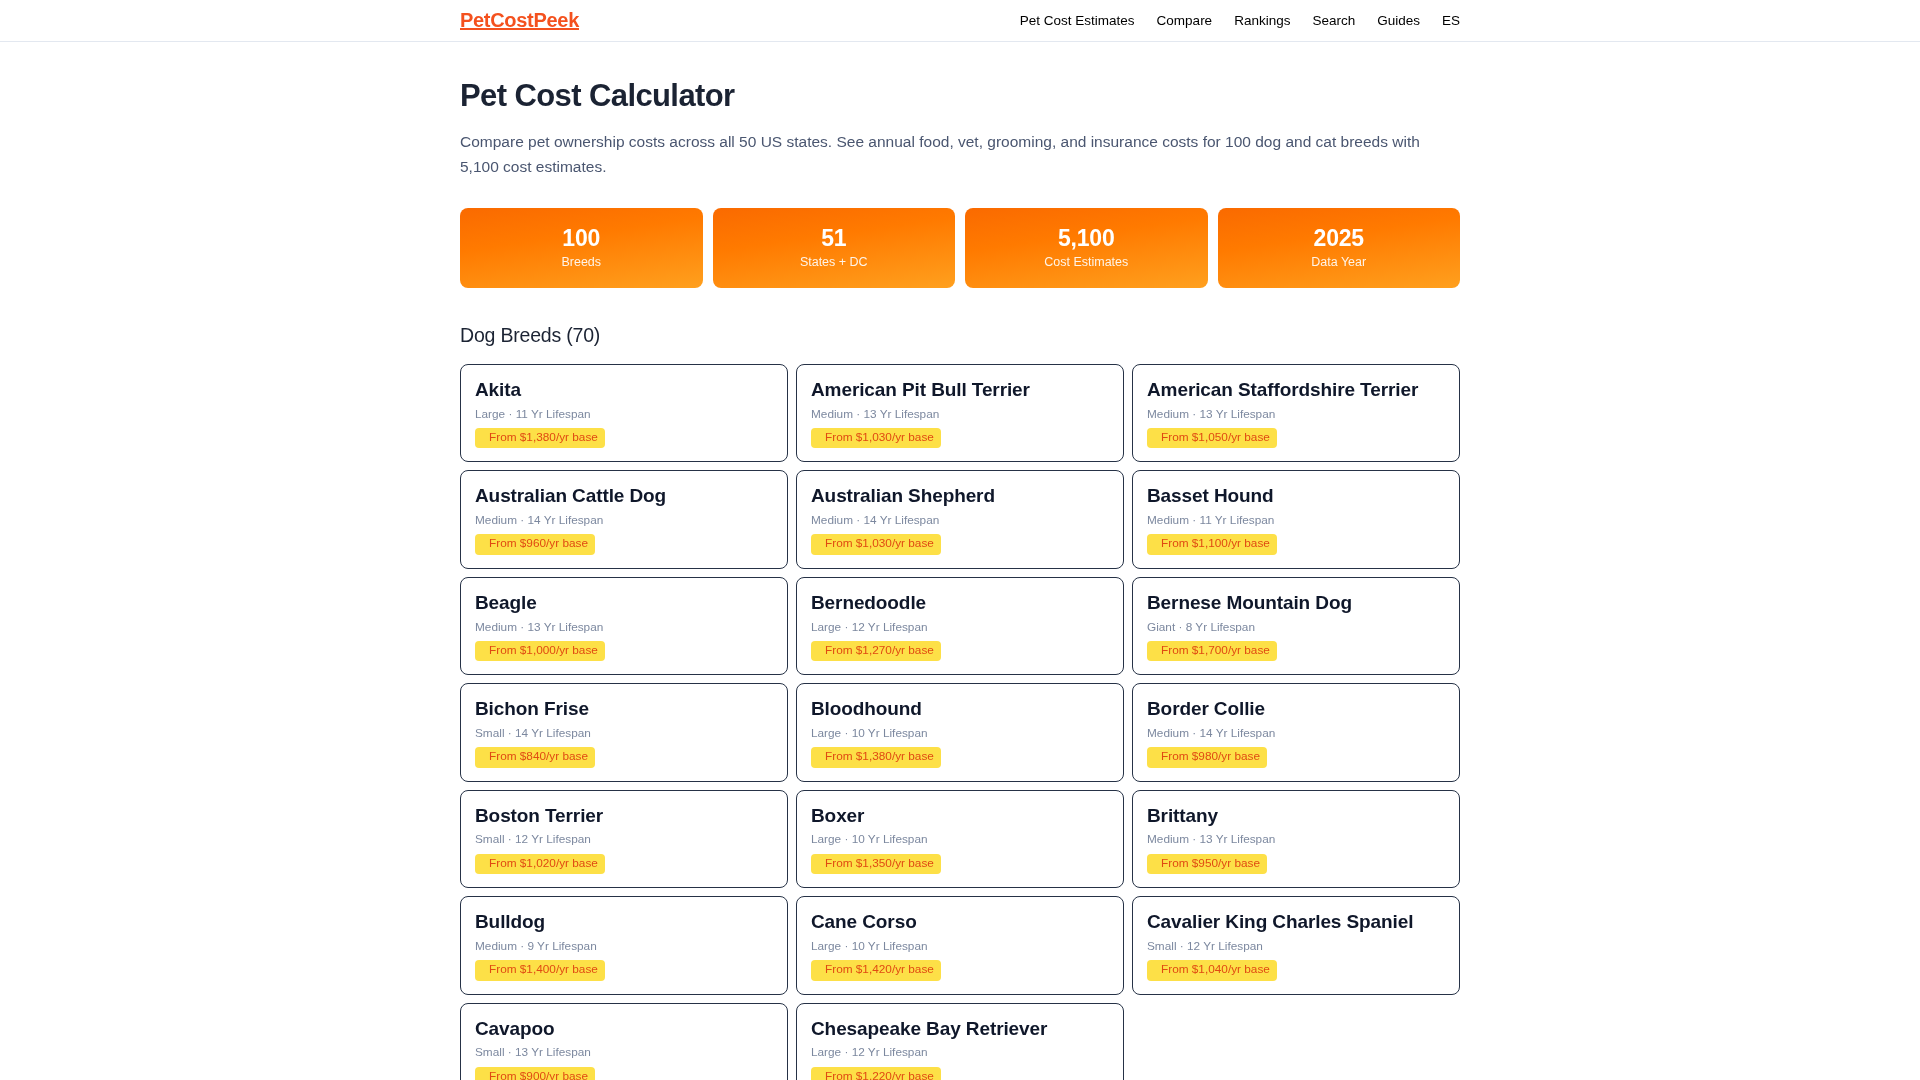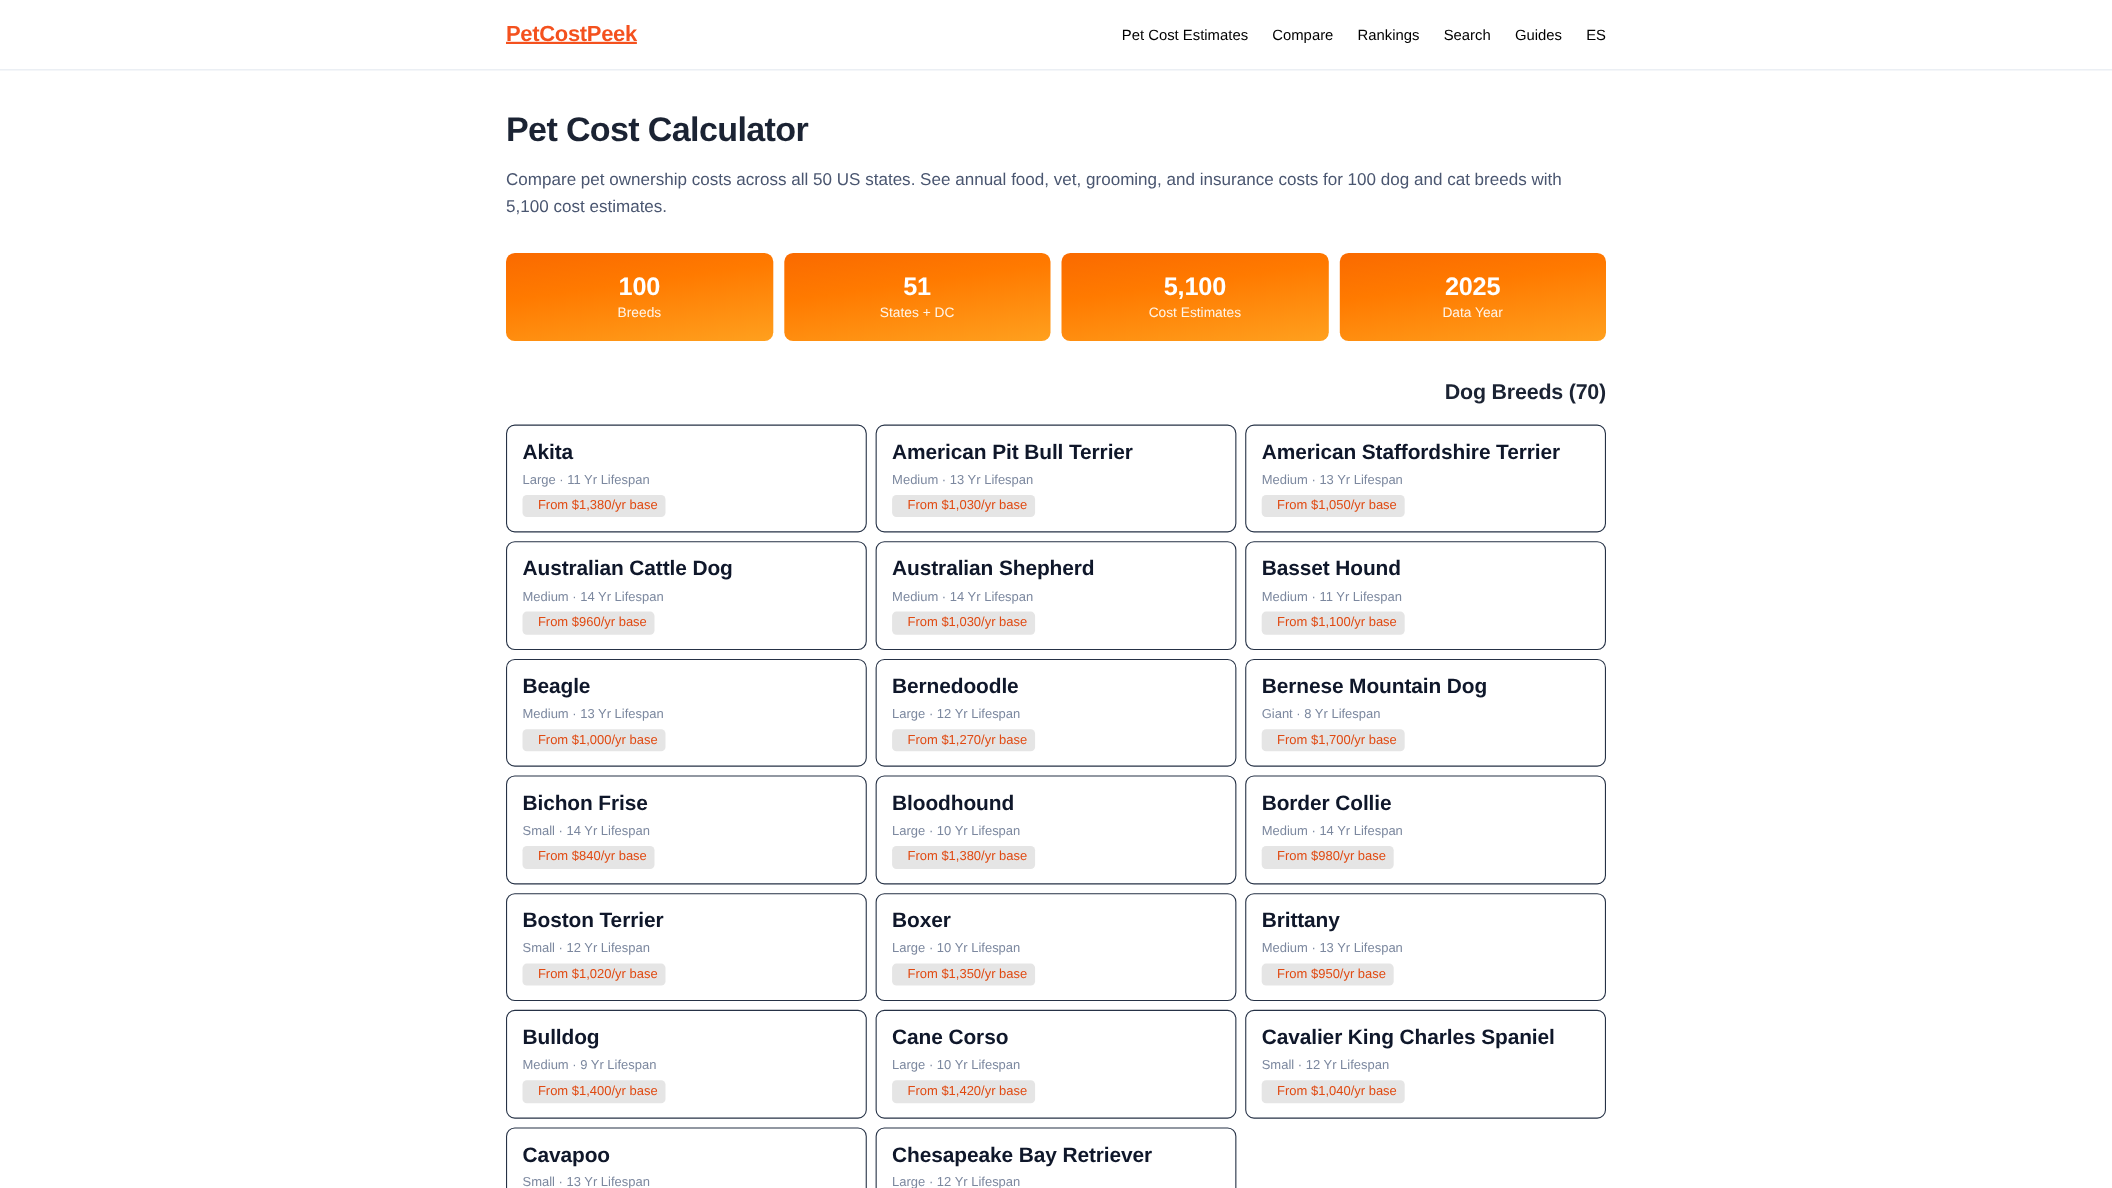--- a/index.html
+++ b/index.html
@@ -14,21 +14,21 @@
   body {
     font-family: "Liberation Sans", sans-serif;
     background: #ffffff;
     color: #1e2a3b;
     -webkit-font-smoothing: antialiased;
   }
 
   
   .site-header {
     width: 100%;
-    height: 64px;
+    height: 42px;
     background: #ffffff;
     border-bottom: 1px solid #e3e8f0;
     display: flex;
     align-items: flex-end;
     position: relative;
   }
 
   .header-inner {
     width: 1000px;
     margin: 0 auto;
@@ -113,24 +113,23 @@
     margin-top: 4px;
     font-size: 12.5px;
     color: #fff4e8;
     line-height: 1.1;
   }
 
   
   .section-title {
     margin-top: 36px;
     font-size: 19.5px;
-    font-weight: bold;
+    font-weight: normal;
     color: #1b2333;
     letter-spacing: -0.2px;
-    text-align: right;
   }
 
   .breed-grid {
     margin-top: 17px;
     display: grid;
     grid-template-columns: repeat(3, 1fr);
     gap: 8px 8px;
   }
 
   .breed-card {
@@ -155,21 +154,21 @@
     font-size: 11.8px;
     color: #7c889f;
     line-height: 1.2;
   }
 
   .breed-price {
     display: inline-block;
     margin-top: 7px;
     padding: 3px 7px 4px 14px;
     border-radius: 4px;
-    background: #e5e5e5;
+    background: #fde047;
     color: #e04a12;
     font-size: 11.8px;
     line-height: 1.15;
     white-space: nowrap;
   }
 </style>
 </head>
 <body>
 
 <header class="site-header">

